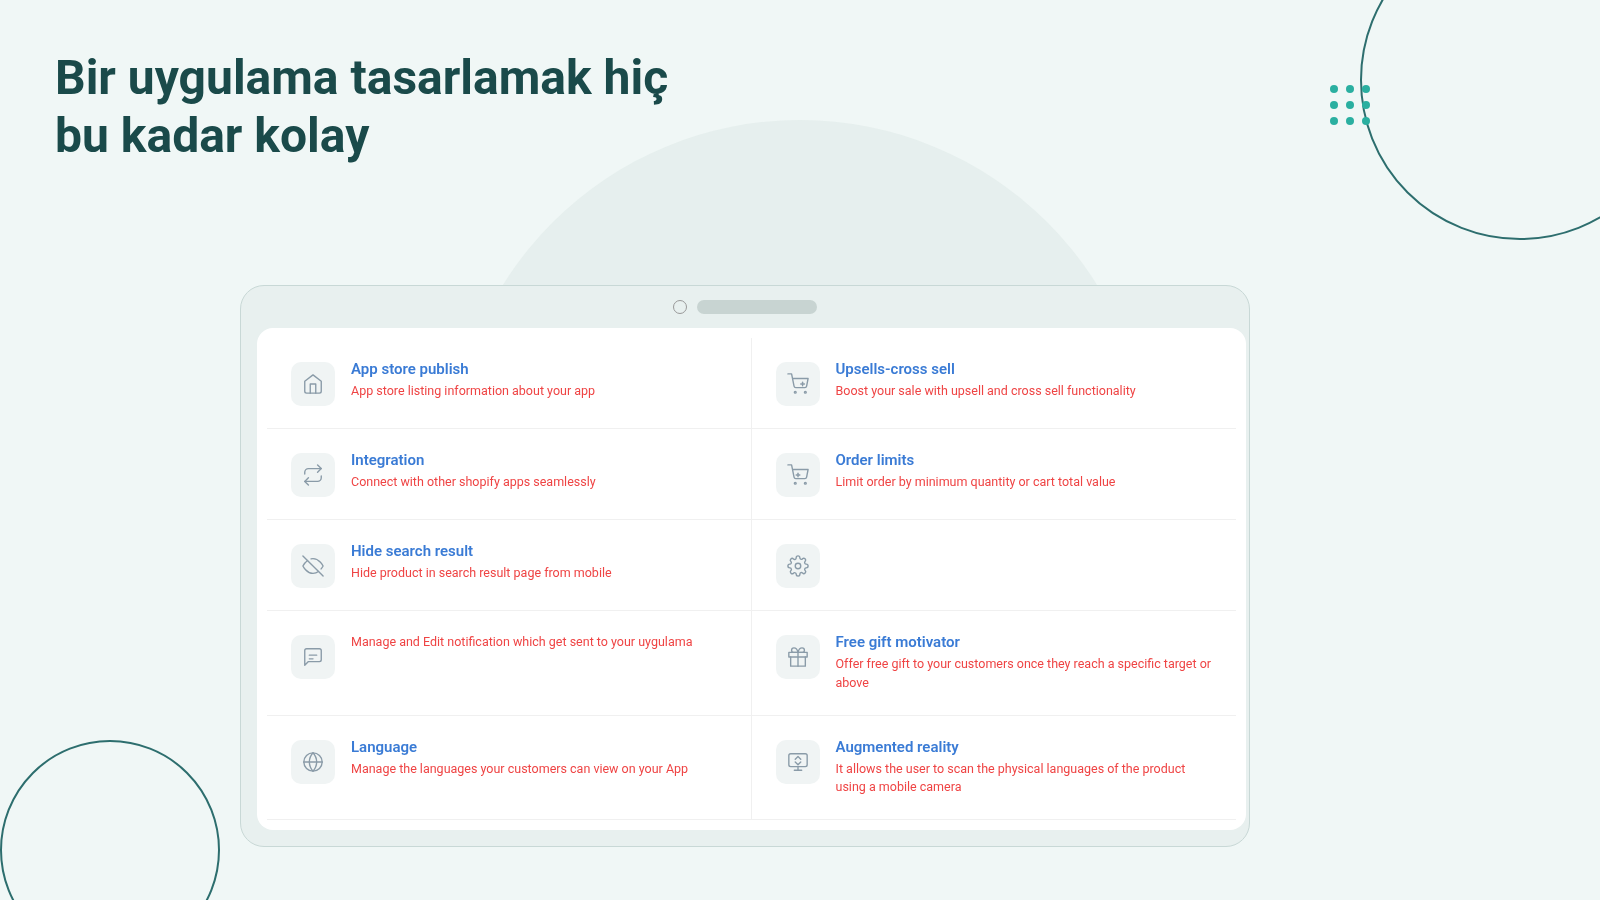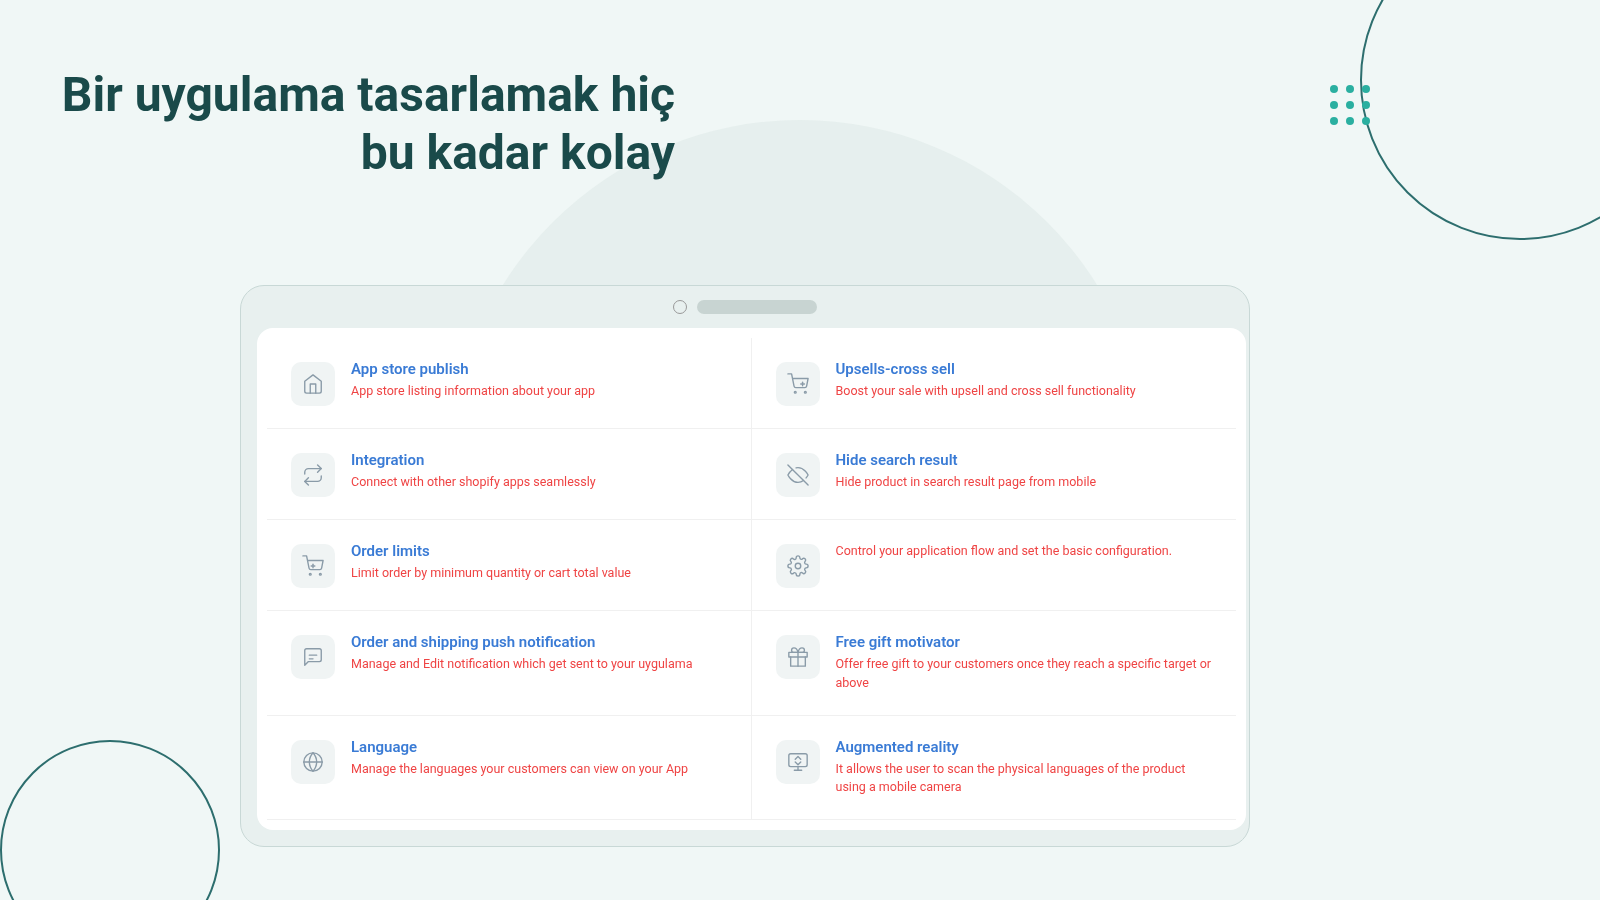--- a/index.html
+++ b/index.html
@@ -66,24 +66,23 @@
     .dot {
       width: 8px;
       height: 8px;
       border-radius: 50%;
       background: #2aafa0;
     }
 
     
     .headline {
       position: absolute;
-      top: 66px;
+      top: 49px;
       left: 55px;
       z-index: 2;
-      text-align: right;
     }
 
     .headline h1 {
       font-size: 48px;
       font-weight: 700;
       color: #1a4a4a;
       line-height: 1.2;
       max-width: 620px;
     }
 
@@ -255,69 +254,67 @@
         </div>
         <div class="feature-text">
           <h3>Integration</h3>
           <p>Connect with other shopify apps seamlessly</p>
         </div>
       </div>
 
       <div class="feature-item">
         <div class="feature-icon-wrap">
           <svg viewBox="0 0 24 24" stroke-linecap="round" stroke-linejoin="round">
-            <path d="M17.94 17.94A10.07 10.07 0 0 1 12 20c-7 0-11-8-11-8a18.45 18.45 0 0 1 5.06-5.94"></path>
-            <path d="M9.9 4.24A9.12 9.12 0 0 1 12 4c7 0 11 8 11 8a18.5 18.5 0 0 1-2.16 3.19"></path>
-            <line x1="1" y1="1" x2="23" y2="23"></line>
-          </svg>
-        </div>
-        <div class="feature-text">
-          <h3>Hide search result</h3>
-          <p>Hide product in search result page from mobile</p>
-        </div>
-      </div>
-
-      <div class="feature-item">
-        <div class="feature-icon-wrap">
-          <svg viewBox="0 0 24 24" stroke-linecap="round" stroke-linejoin="round">
             <circle cx="9" cy="21" r="1"></circle>
               <circle cx="20" cy="21" r="1"></circle>
             <path d="M1 1h4l2.68 13.39a2 2 0 0 0 2 1.61h9.72a2 2 0 0 0 2-1.61L23 6H6"></path>
             <line x1="12" y1="10" x2="12" y2="14"></line>
               <line x1="10" y1="12" x2="14" y2="12"></line>
           </svg>
         </div>
         <div class="feature-text">
           <h3>Order limits</h3>
           <p>Limit order by minimum quantity or cart total value</p>
         </div>
       </div>
 
       <div class="feature-item">
         <div class="feature-icon-wrap">
           <svg viewBox="0 0 24 24" stroke-linecap="round" stroke-linejoin="round">
+            <path d="M17.94 17.94A10.07 10.07 0 0 1 12 20c-7 0-11-8-11-8a18.45 18.45 0 0 1 5.06-5.94"></path>
+            <path d="M9.9 4.24A9.12 9.12 0 0 1 12 4c7 0 11 8 11 8a18.5 18.5 0 0 1-2.16 3.19"></path>
+            <line x1="1" y1="1" x2="23" y2="23"></line>
+          </svg>
+        </div>
+        <div class="feature-text">
+          <h3>Hide search result</h3>
+          <p>Hide product in search result page from mobile</p>
+        </div>
+      </div>
+
+      <div class="feature-item">
+        <div class="feature-icon-wrap">
+          <svg viewBox="0 0 24 24" stroke-linecap="round" stroke-linejoin="round">
             <circle cx="12" cy="12" r="3"></circle>
             <path d="M19.4 15a1.65 1.65 0 0 0 .33 1.82l.06.06a2 2 0 0 1-2.83 2.83l-.06-.06a1.65 1.65 0 0 0-1.82-.33 1.65 1.65 0 0 0-1 1.51V21a2 2 0 0 1-4 0v-.09A1.65 1.65 0 0 0 9 19.4a1.65 1.65 0 0 0-1.82.33l-.06.06a2 2 0 0 1-2.83-2.83l.06-.06A1.65 1.65 0 0 0 4.68 15a1.65 1.65 0 0 0-1.51-1H3a2 2 0 0 1 0-4h.09A1.65 1.65 0 0 0 4.6 9a1.65 1.65 0 0 0-.33-1.82l-.06-.06a2 2 0 0 1 2.83-2.83l.06.06A1.65 1.65 0 0 0 9 4.68a1.65 1.65 0 0 0 1-1.51V3a2 2 0 0 1 4 0v.09a1.65 1.65 0 0 0 1 1.51 1.65 1.65 0 0 0 1.82-.33l.06-.06a2 2 0 0 1 2.83 2.83l-.06.06A1.65 1.65 0 0 0 19.4 9a1.65 1.65 0 0 0 1.51 1H21a2 2 0 0 1 0 4h-.09a1.65 1.65 0 0 0-1.51 1z"></path>
           </svg>
         </div>
         <div class="feature-text">
-          <p>Control your application flow and set the basic configuration.</p>
         </div>
       </div>
 
       <div class="feature-item">
         <div class="feature-icon-wrap">
           <svg viewBox="0 0 24 24" stroke-linecap="round" stroke-linejoin="round">
             <path d="M21 15a2 2 0 0 1-2 2H7l-4 4V5a2 2 0 0 1 2-2h14a2 2 0 0 1 2 2z"></path>
             <line x1="8" y1="10" x2="16" y2="10"></line>
               <line x1="8" y1="14" x2="12" y2="14"></line>
           </svg>
         </div>
         <div class="feature-text">
-          <h3>Order and shipping push notification</h3>
           <p>Manage and Edit notification which get sent to your uygulama</p>
         </div>
       </div>
 
       <div class="feature-item">
         <div class="feature-icon-wrap">
           <svg viewBox="0 0 24 24" stroke-linecap="round" stroke-linejoin="round">
             <polyline points="20 12 20 22 4 22 4 12"></polyline>
             <rect x="2" y="7" width="20" height="5"></rect>
             <line x1="12" y1="22" x2="12" y2="7"></line>

